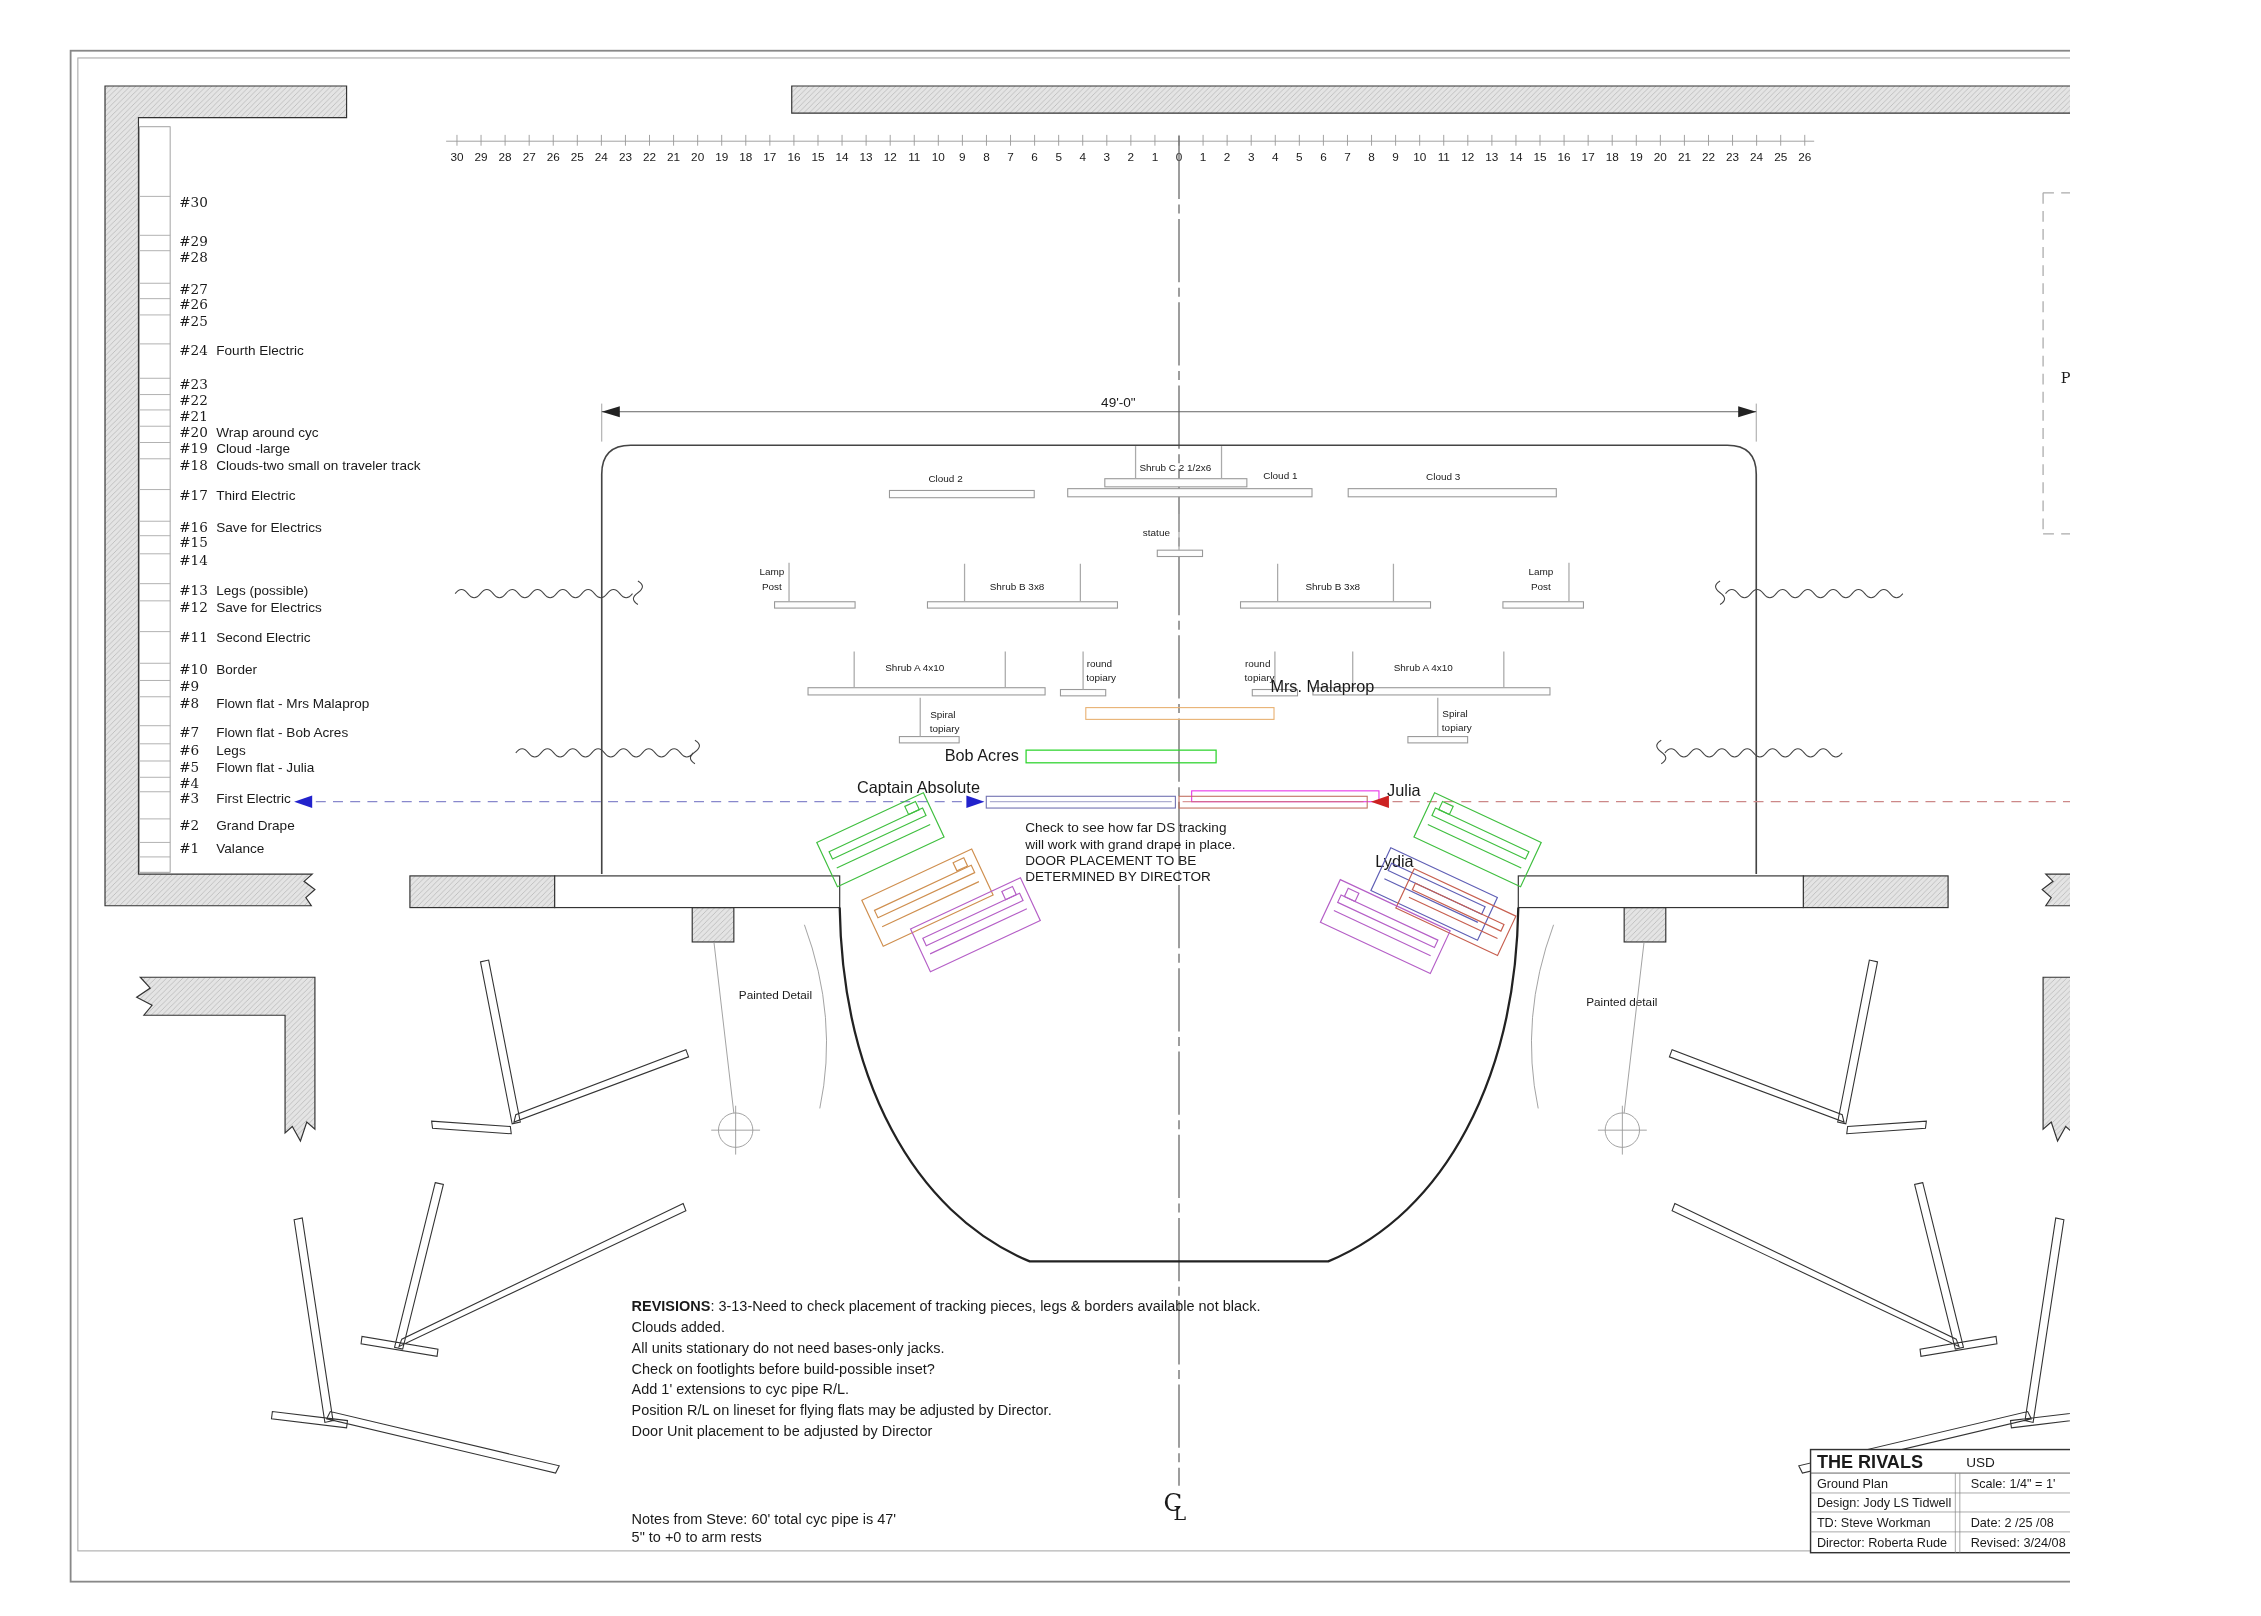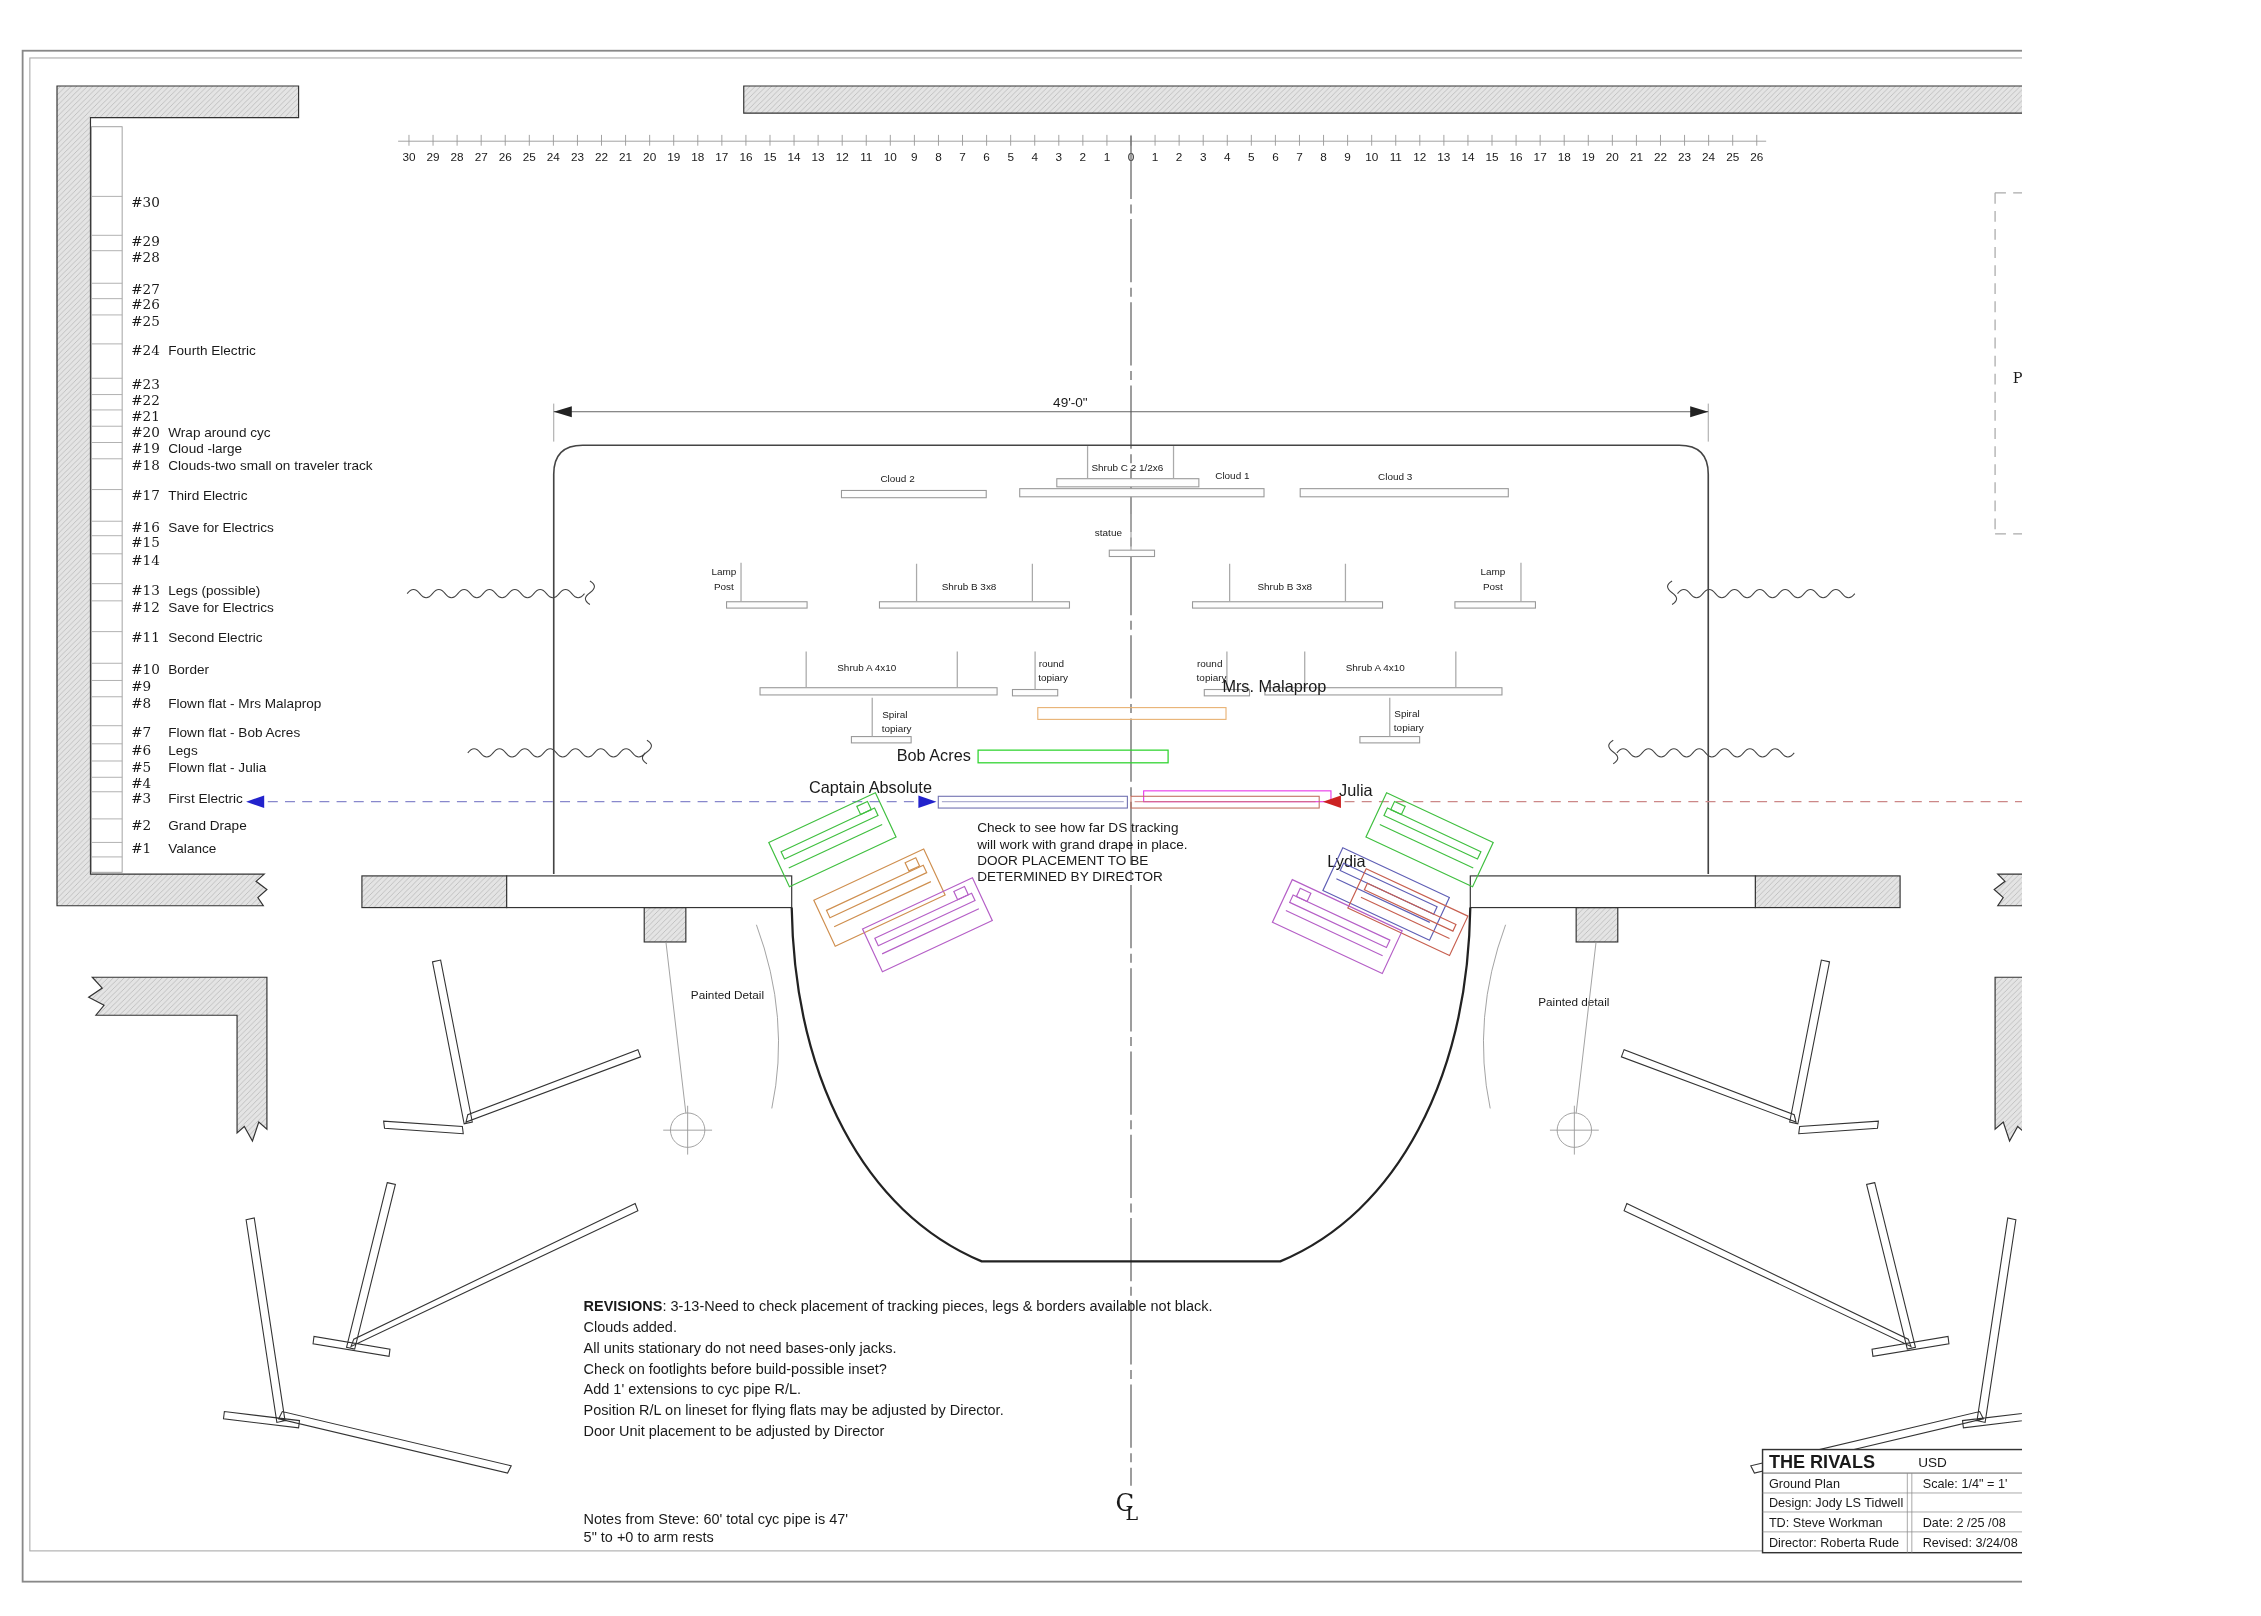--- a/index.html
+++ b/index.html
@@ -1,16 +1,16 @@
 <!DOCTYPE html>
 <html style="font-size:14.5px"><head>
 <meta charset="utf-8">
 <style>
   html,body{margin:0;padding:0;background:#ffffff;}
-  .page{position:relative;width:2022px;height:1617px;background:#ffffff;overflow:hidden;}
+  .page{position:relative;width:2022px;height:1617px;background:#ffffff;overflow:hidden;margin-left:48px;}
   svg{position:absolute;left:0;top:0;}
   svg text{font-family:"Liberation Sans",sans-serif;fill:#1a1a1a;}
   .serif{font-family:"DejaVu Serif","Liberation Serif",serif;}
   .thin{stroke:#999;stroke-width:1;fill:none;}
 </style>
 </head>
 <body>
 
 <div class="page">
 <svg width="2262" height="1617" viewBox="0 0 2500 1787">

